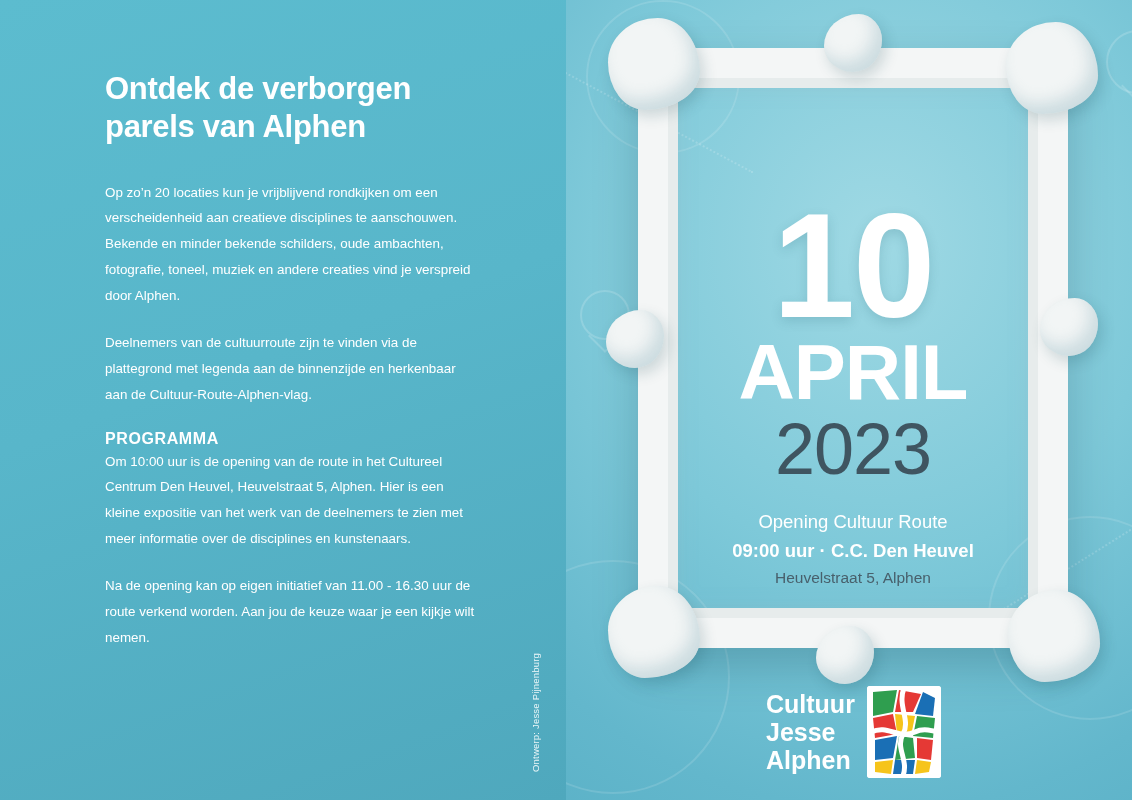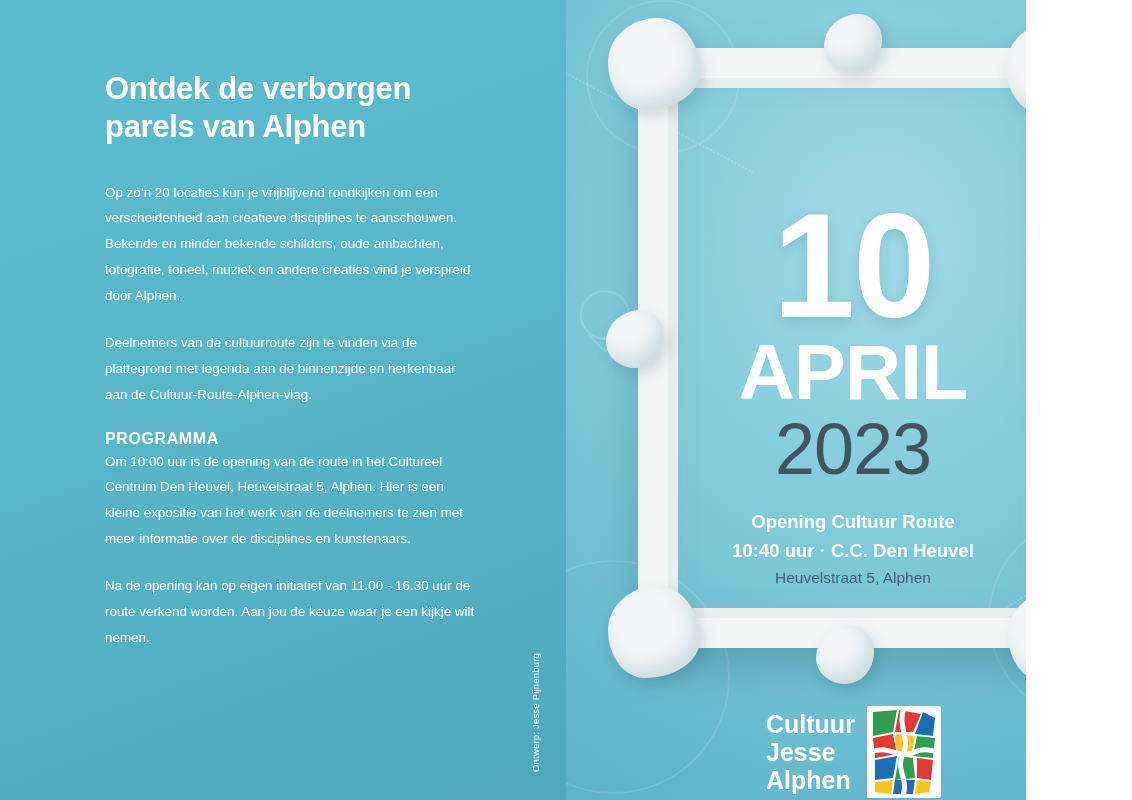--- a/index.html
+++ b/index.html
@@ -2,21 +2,21 @@
 <html><head>
 <meta charset="utf-8">
 <style>
   html, body {
     margin: 0;
     padding: 0;
     background: #ffffff;
   }
   .poster {
     position: relative;
-    width: 1026px;
+    width: 1132px;
     height: 800px;
     overflow: hidden;
     font-family: "Liberation Sans", sans-serif;
     background: #5fbdd0;
   }
 
   
   .left-panel {
     position: absolute;
     left: 0; top: 0;
@@ -160,21 +160,21 @@
     font-size: 72px;
     font-weight: 500;
     line-height: 1.0;
     margin-top: 4px;
     color: #3f5561;
     letter-spacing: -1px;
   }
   .ev-line1 {
     margin-top: 26px;
     font-size: 18.5px;
-    font-weight: bold;
+    font-weight: normal;
     color: #ffffff;
   }
   .ev-line2 {
     margin-top: 7px;
     font-size: 18.5px;
     font-weight: bold;
     color: #ffffff;
   }
   .ev-line3 {
     margin-top: 7px;
@@ -183,21 +183,20 @@
     color: #48606c;
   }
 
   
   .logo {
     position: absolute;
     left: 766px; top: 686px;
     display: flex;
     align-items: center;
     gap: 12px;
-    margin-top: 20px;
   }
   .logo-words {
     color: #ffffff;
     font-size: 25px;
     font-weight: bold;
     line-height: 1.12;
     text-align: left;
   }
   .logo-mark {
     width: 74px; height: 92px;
@@ -244,21 +243,21 @@
       <div class="curl small tm"></div>
       <div class="curl small bm"></div>
       <div class="curl small lm"></div>
       <div class="curl small rm"></div>
 
       <div class="frame-text">
         <div class="big-num">10</div>
         <div class="month">APRIL</div>
         <div class="year">2023</div>
         <div class="ev-line1">Opening Cultuur Route</div>
-        <div class="ev-line2">10:40 uur · C.C. Den Heuvel</div>
+        <div class="ev-line2">09:00 uur · C.C. Den Heuvel</div>
         <div class="ev-line3">Heuvelstraat 5, Alphen</div>
       </div>
     </div>
   </div>
 
   <div class="logo">
     <div class="logo-words">
       <div>Cultuur</div>
       <div>Jesse</div>
       <div>Alphen</div>

